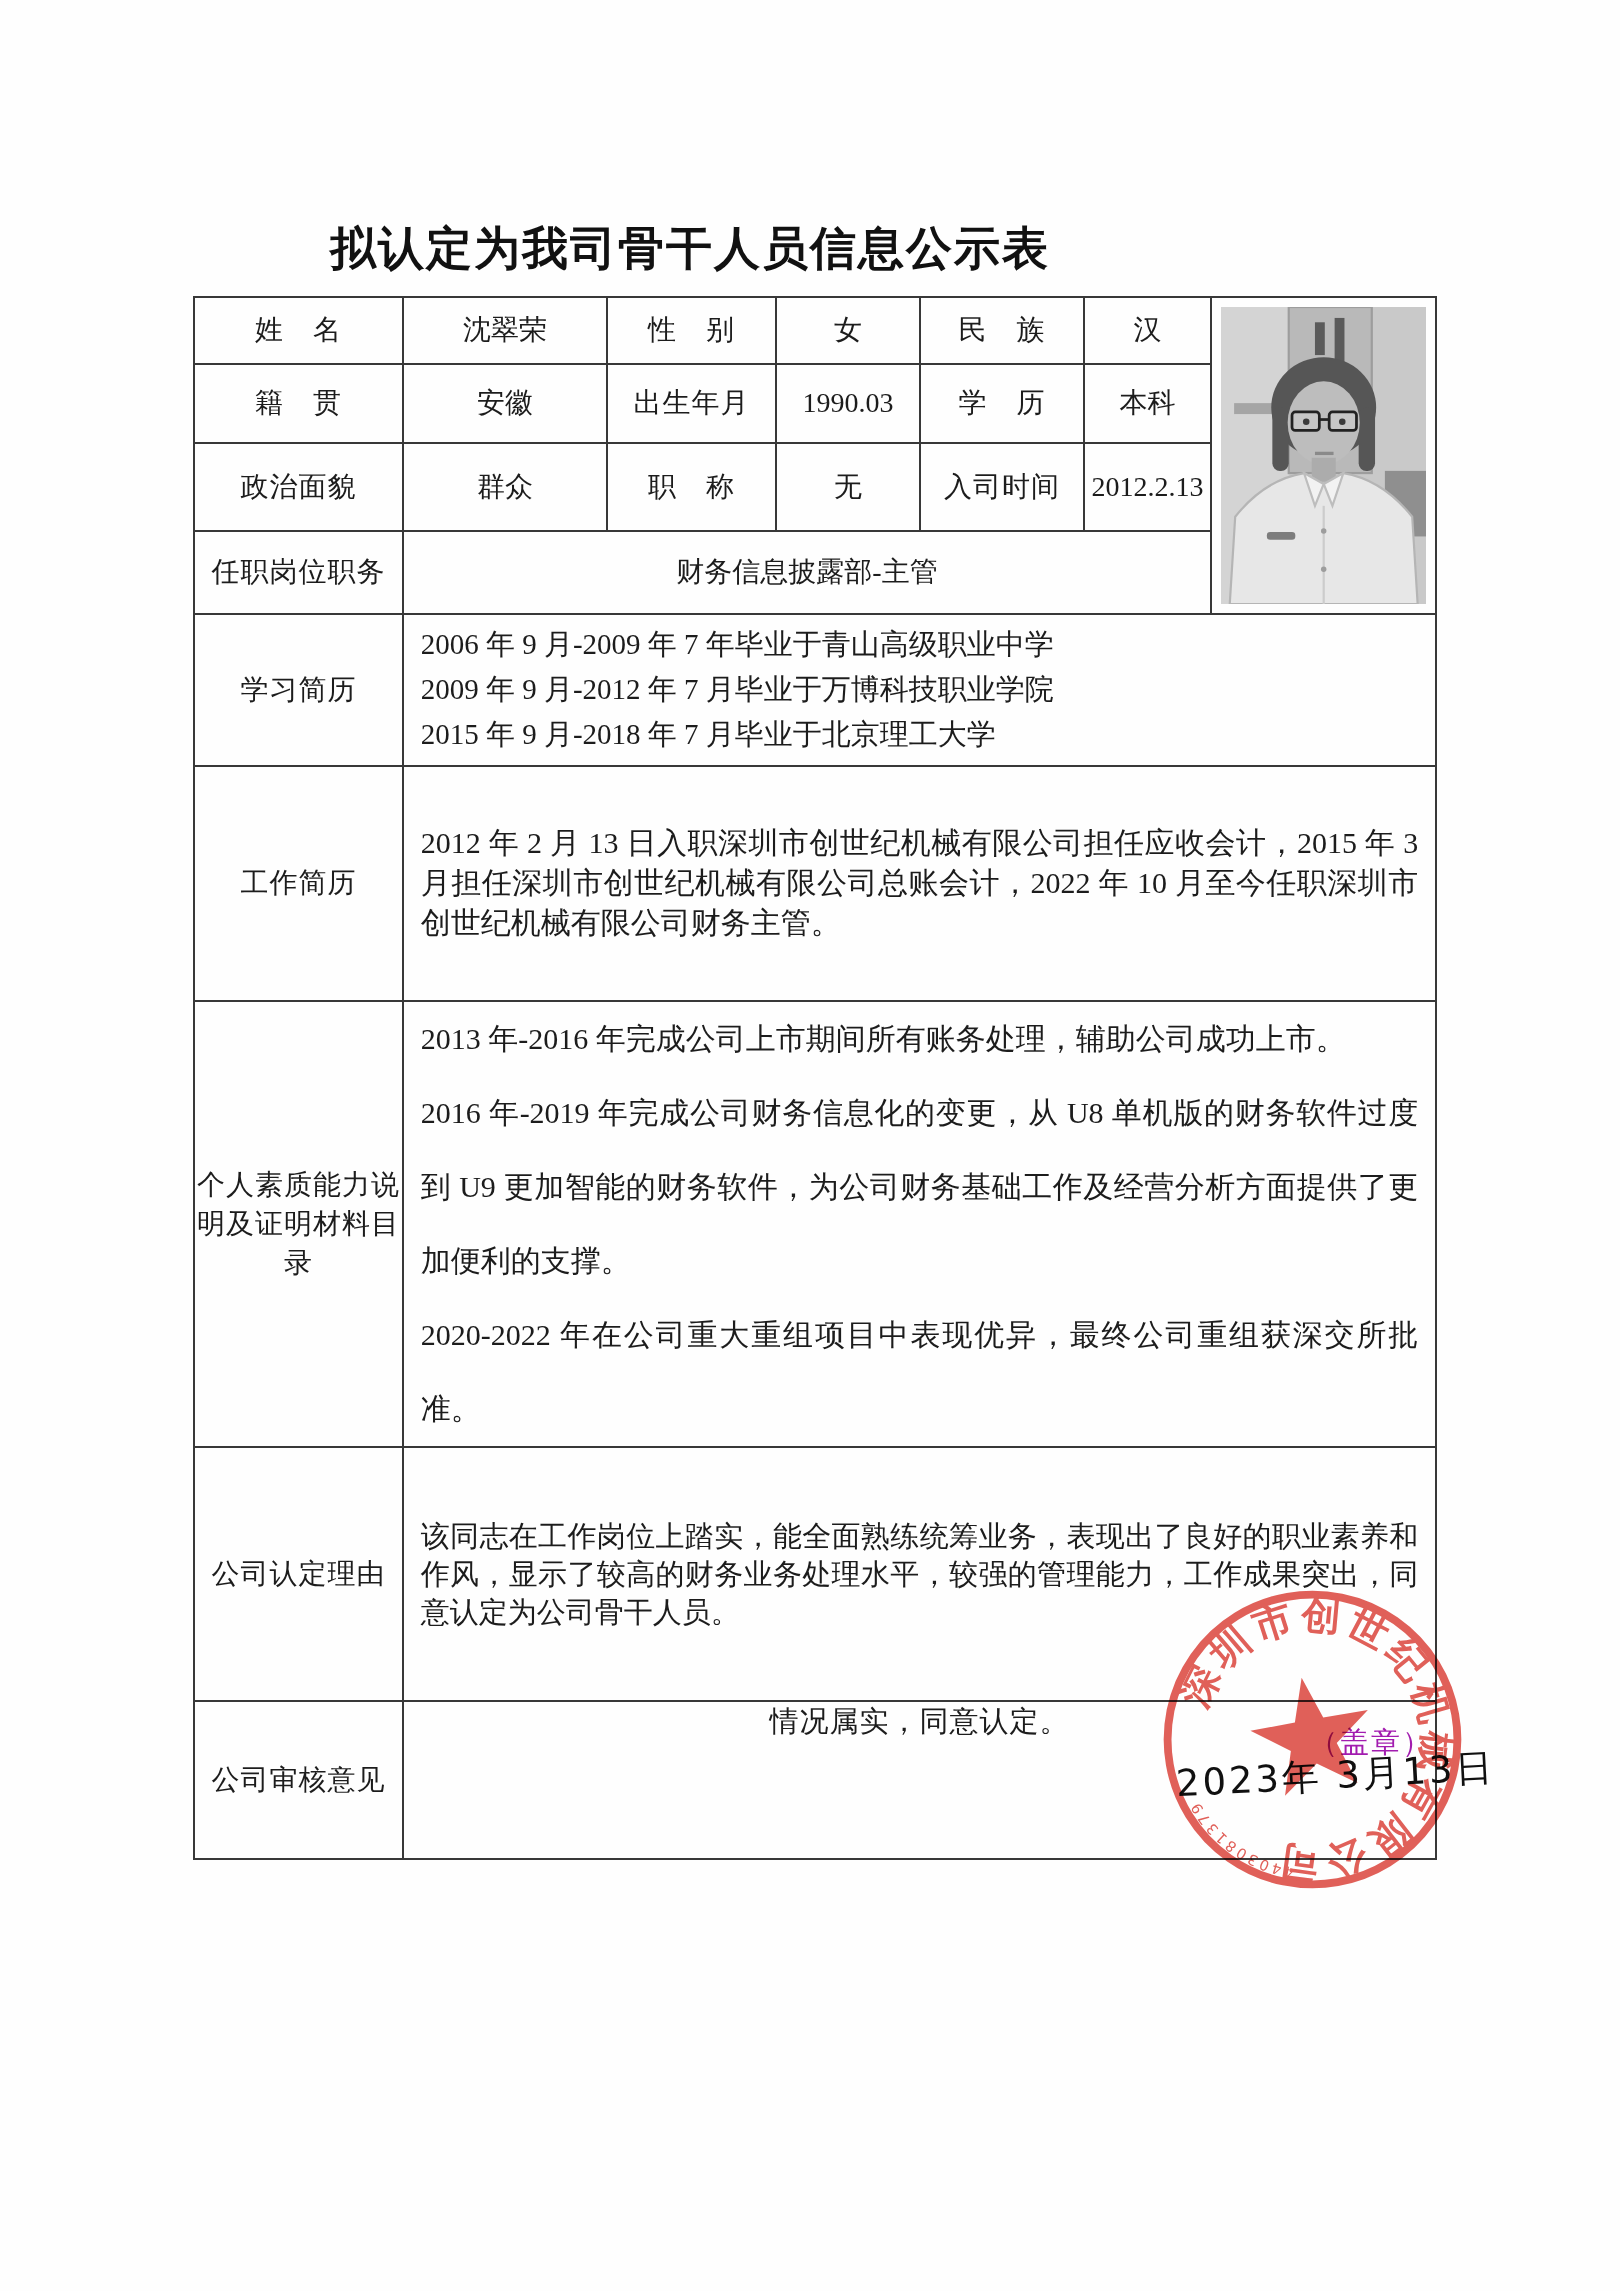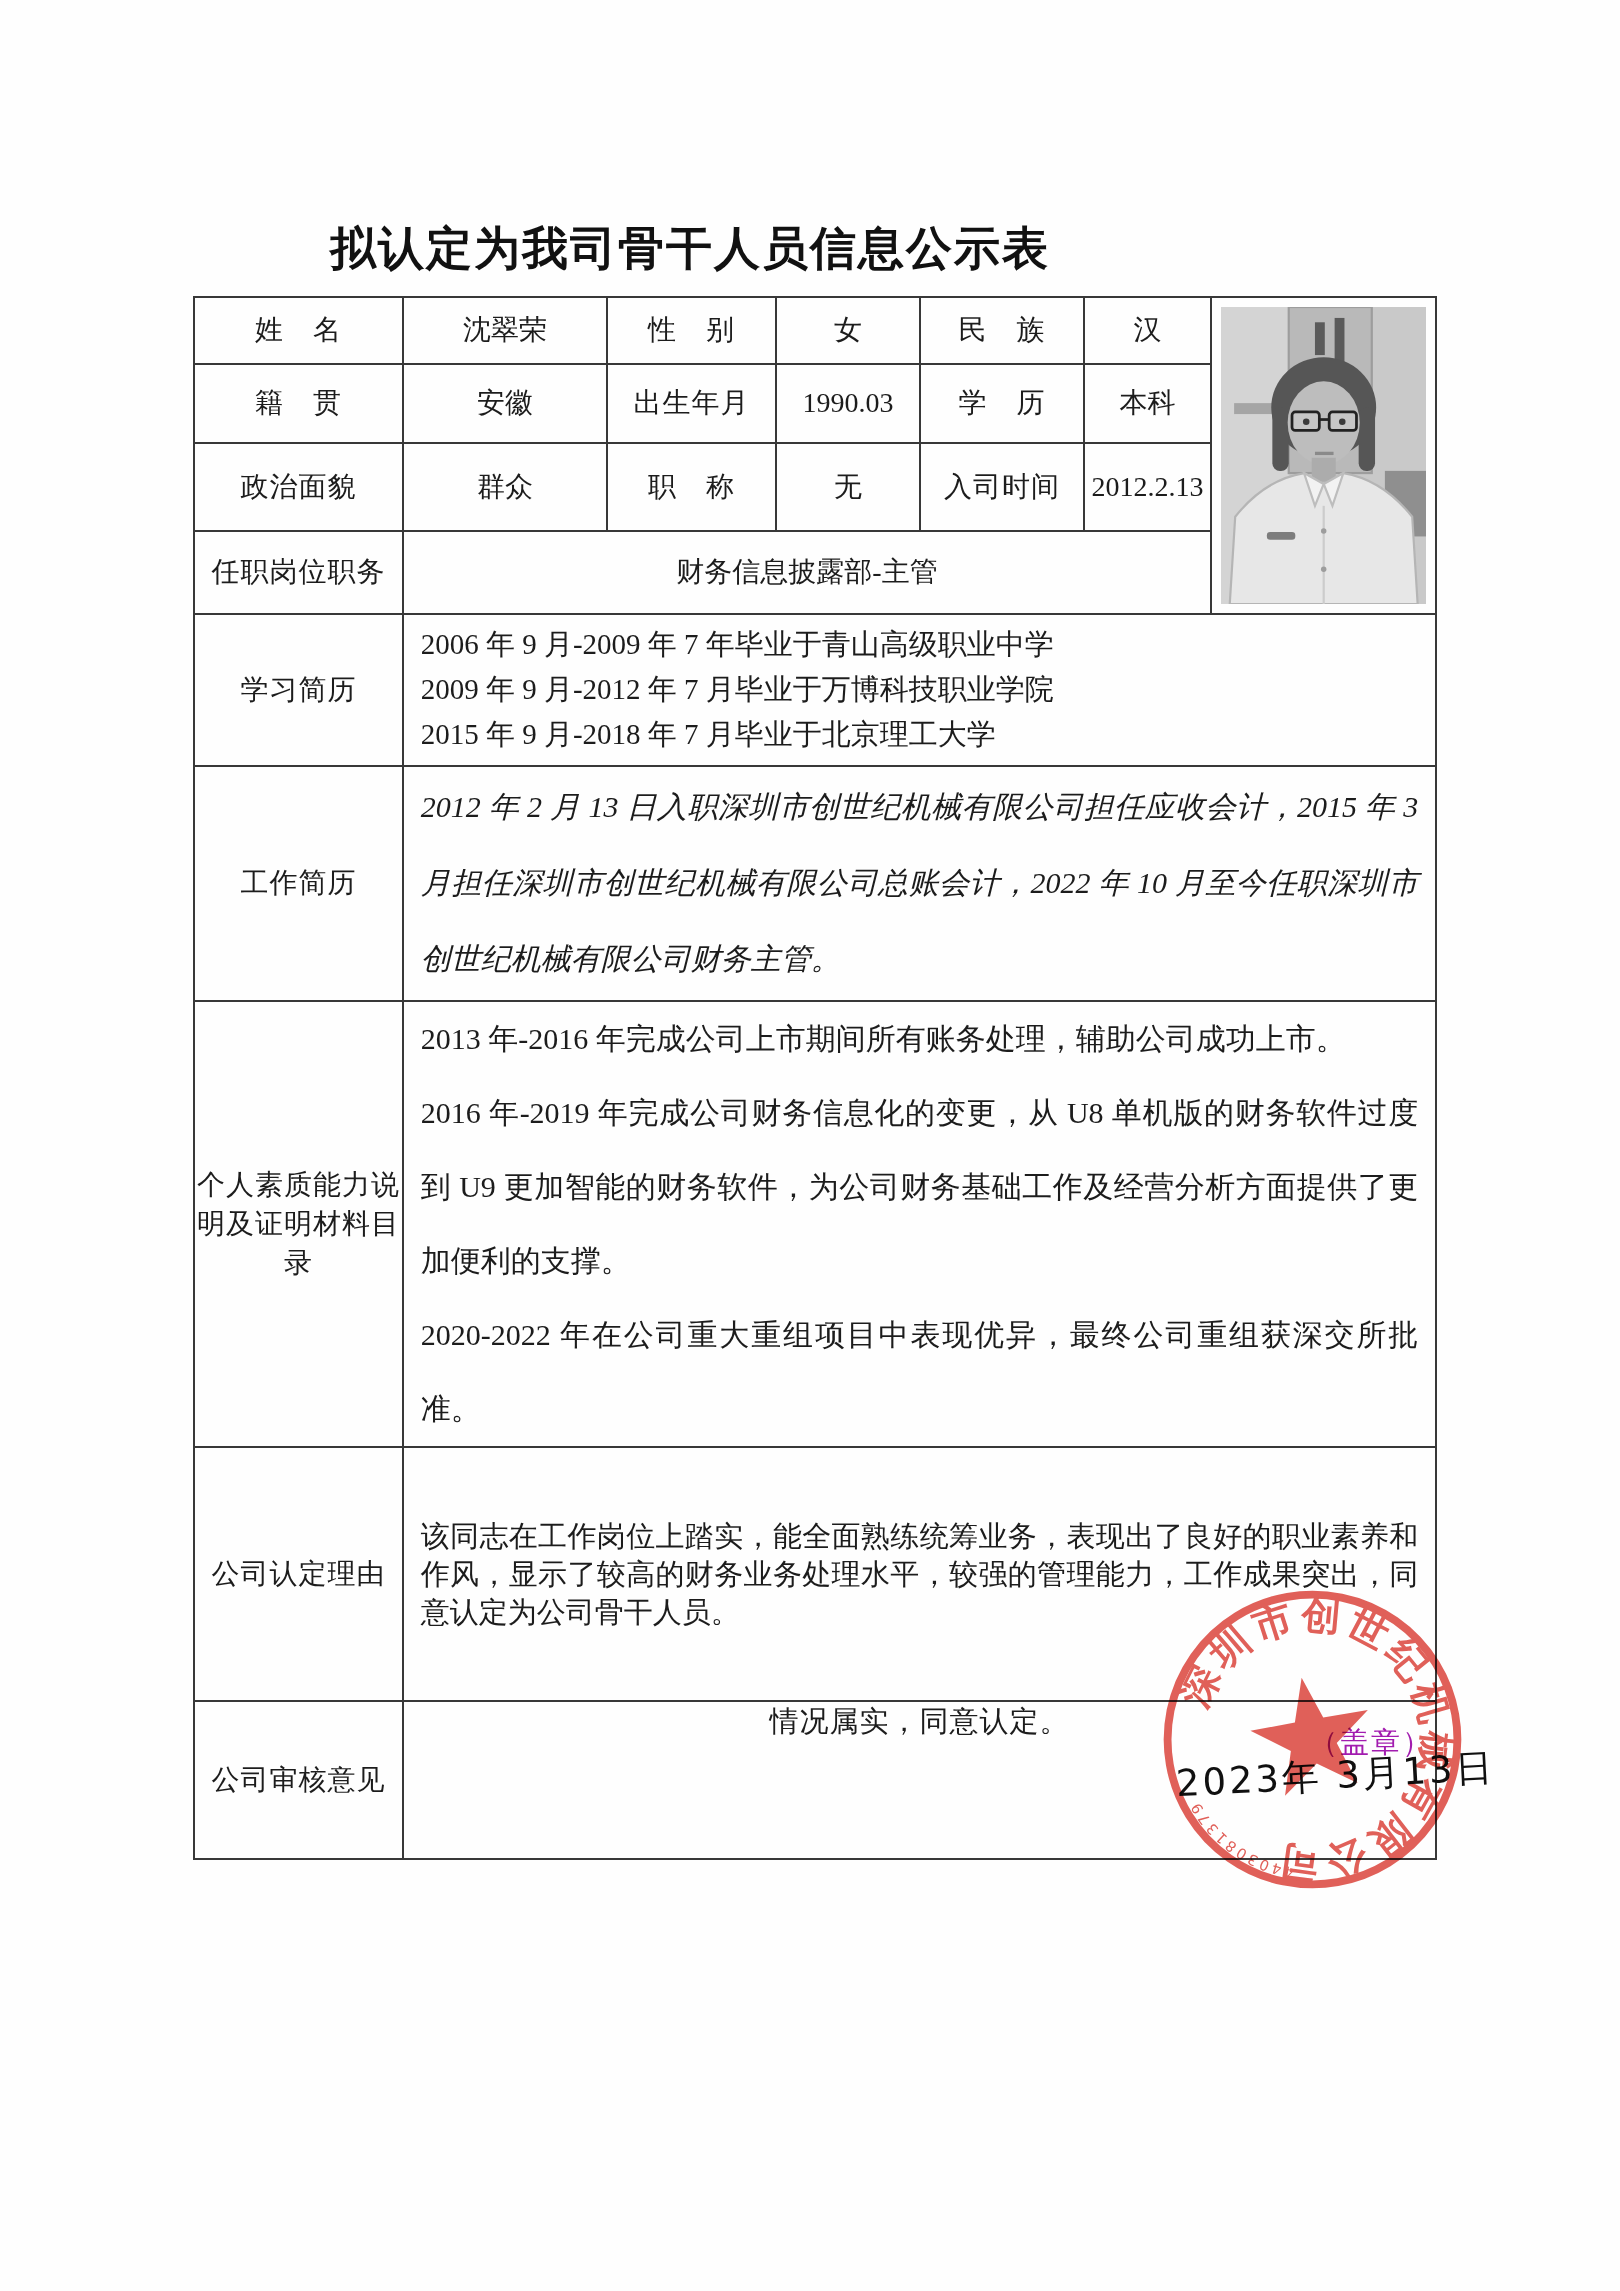--- a/index.html
+++ b/index.html
@@ -30,21 +30,21 @@
     overflow:hidden;
   }
   td.lbl{letter-spacing:1px;}
   td.wrapnum{word-break:break-all;line-height:1.2;padding:0 2.9px;}
   td.photo-cell{vertical-align:middle;padding:8.8px;}
   td.content{
     text-align:left;vertical-align:middle;
     padding:0 16.7px;font-size:30px;
   }
   .study-lines{line-height:45px;font-size:29px;}
-  .work-text{line-height:76px;text-align:justify;font-style:italic;}
+  .work-text{line-height:40px;text-align:justify;}
   .quality-text p{margin:0;line-height:74px;text-align:justify;}
   .reason-text{line-height:38px;font-size:29px;text-align:justify;}
   td.review-cell{vertical-align:top;font-size:29px;letter-spacing:1px;}
   .vlabel{line-height:39px;padding:0 5.9px;border-radius:21px;}
   .seal-hint{
     position:absolute;left:1309px;top:1723px;
     font-size:29px;color:#a21caf;letter-spacing:2px;
   }
   .review-date{
     position:absolute;left:1176px;top:1751px;

